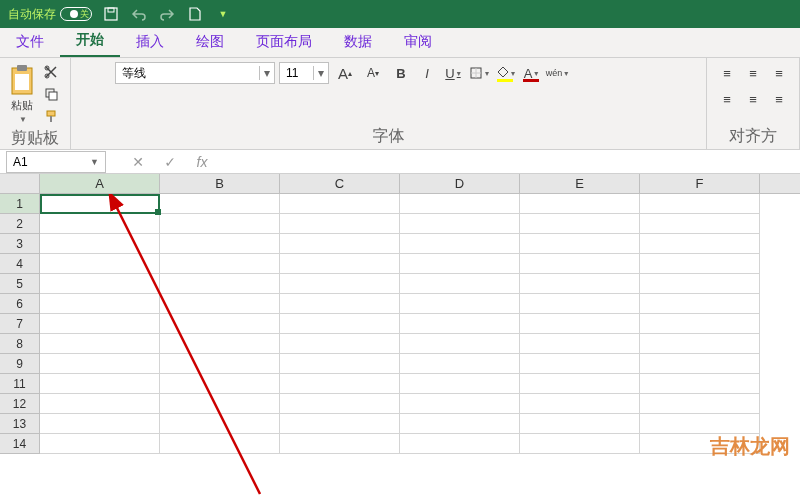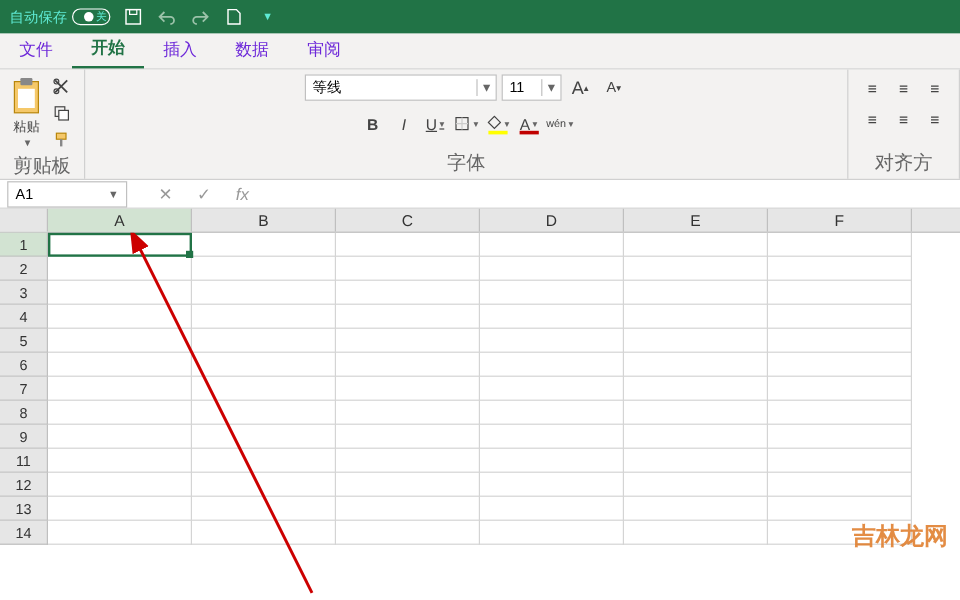--- a/index.html
+++ b/index.html
@@ -1,17 +1,17 @@
 <!DOCTYPE html>
 <html><head>
 <meta charset="utf-8">
 <style>
 * { margin: 0; padding: 0; box-sizing: border-box; font-family: "Microsoft YaHei", sans-serif; }
 body { background: #fff; width: 800px; height: 500px; overflow: hidden; position: relative; }
-.titlebar { background: #217346; height: 28px; display: flex; align-items: center; padding: 0 8px; color: #5eead4; font-size: 12px; gap: 10px; }
+.titlebar { background: #217346; height: 28px; display: flex; align-items: center; padding: 0 8px; color: #bef264; font-size: 12px; gap: 10px; }
 .titlebar .autosave { display: flex; align-items: center; gap: 4px; }
 .titlebar .toggle { width: 32px; height: 14px; border: 1px solid #fff; border-radius: 8px; display: flex; align-items: center; padding: 0 2px; justify-content: flex-end; font-size: 9px; }
 .titlebar .toggle-dot { width: 8px; height: 8px; background: #fff; border-radius: 50%; margin-right: 2px; }
 .titlebar .tb-icon { width: 18px; height: 18px; display: flex; align-items: center; justify-content: center; }
 .tabs { background: #f3f2f1; height: 30px; display: flex; align-items: flex-end; border-bottom: 1px solid #d0d0d0; font-size: 14px; }
 .tab { padding: 6px 16px; cursor: pointer; color: #6d28d9; }
 .tab.active { color: #217346; border-bottom: 2px solid #217346; font-weight: 600; margin-top: 12px; }
 .ribbon { background: #f3f2f1; height: 92px; display: flex; border-bottom: 1px solid #d0d0d0; }
 .ribbon-group { border-right: 1px solid #d0d0d0; display: flex; flex-direction: column; padding: 4px 8px 2px; }
 .ribbon-group-content { flex: 1; display: flex; align-items: center; gap: 4px; }
@@ -83,20 +83,22 @@
         <path d="M3 2 H10 L13 5 V14 H3 Z" fill="none" stroke="#fff" stroke-width="1.2"></path>
       </svg>
     </span>
   <span class="tb-icon" style="font-size:9px;">▼</span>
 </div>
 
 <div class="tabs">
   <div class="tab">文件</div>
   <div class="tab active">开始</div>
   <div class="tab">插入</div>
+  <div class="tab">绘图</div>
+  <div class="tab">页面布局</div>
   <div class="tab">数据</div>
   <div class="tab">审阅</div>
 </div>
 
 <div class="ribbon">
   <div class="ribbon-group">
     <div class="ribbon-group-content">
       <div class="paste-btn">
         <svg width="28" height="32" viewBox="0 0 28 32">
             <rect x="4" y="4" width="20" height="26" fill="#f5c869" stroke="#b8860b"></rect>
@@ -125,21 +127,21 @@
               <rect x="3" y="2" width="8" height="5" fill="#f5c869" stroke="#b8860b"></rect>
               <rect x="6" y="7" width="2" height="6" fill="#888"></rect>
             </svg>
           </span>
       </div>
     </div>
     <div class="ribbon-group-label">剪贴板</div>
   </div>
 
   <div class="ribbon-group" style="flex:1;">
-    <div class="ribbon-group-content" style="flex-direction:column;align-items:center;">
+    <div class="ribbon-group-content" style="flex-direction:row;align-items:flex-start;margin-left:36px;">
       <div class="font-row">
         <div class="dd" style="width:160px;">
           <span class="dd-text">等线</span>
           <span class="dd-arrow">▾</span>
         </div>
         <div class="dd" style="width:50px;">
           <span class="dd-text">11</span>
           <span class="dd-arrow">▾</span>
         </div>
         <span class="fmt" style="font-size:15px;">A<sup style="font-size:8px;">▴</sup></span>

